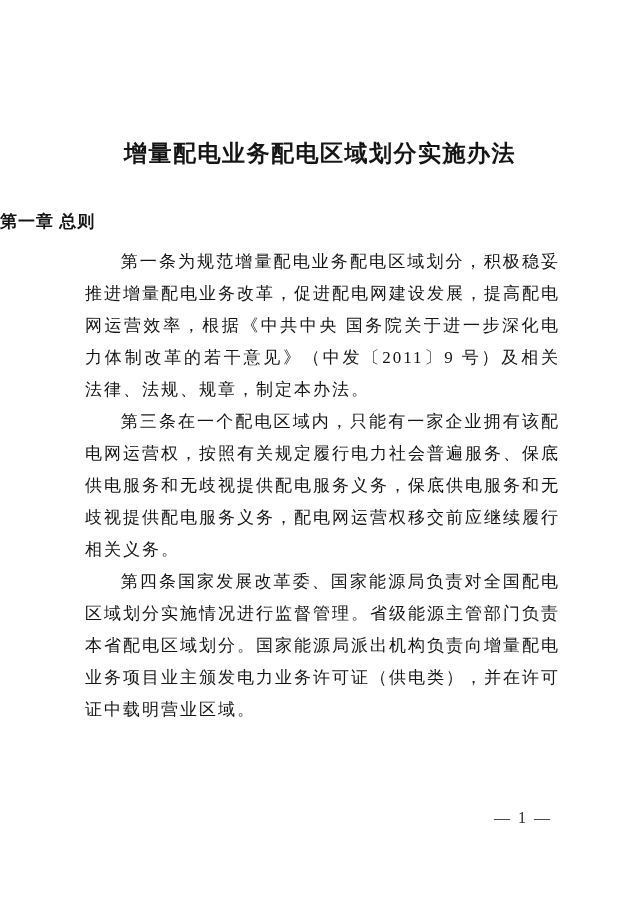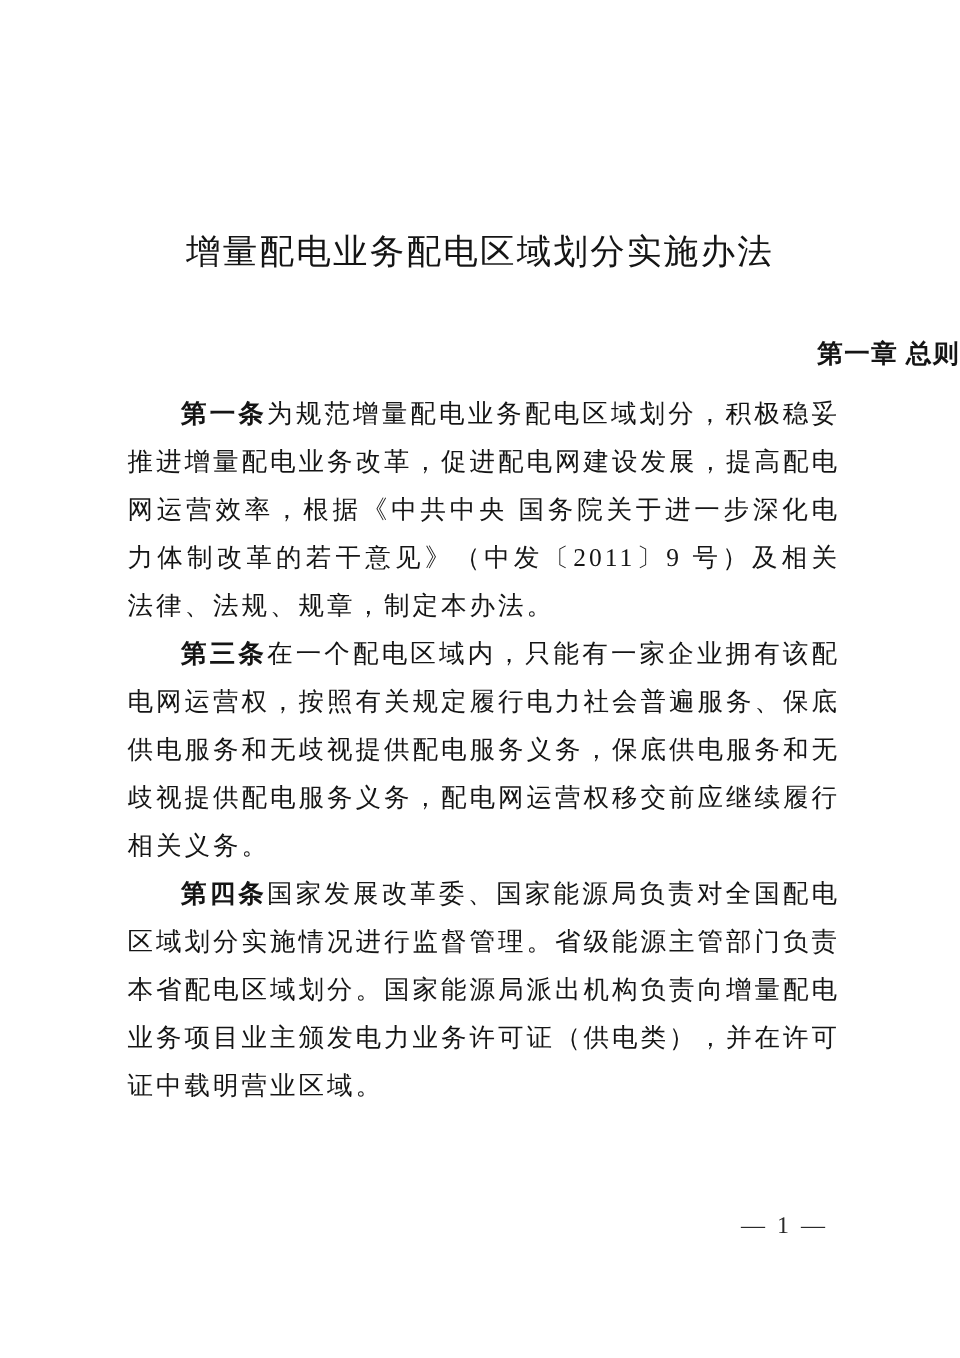--- a/index.html
+++ b/index.html
@@ -12,51 +12,51 @@
     width: 640px;
     height: 905px;
     margin: 0 auto;
     background: #ffffff;
     color: #151515;
     font-family: "Liberation Serif", "DejaVu Serif", serif;
     overflow: hidden;
     box-sizing: border-box;
   }
   .doc-title {
-    margin: 14px;
+    margin: 0;
     padding-top: 138px;
     text-align: center;
     font-size: 23px;
-    font-weight: normal;
+    font-weight: bold;
     letter-spacing: 1.5px;
     line-height: 32px;
   }
   .chapter-heading {
     margin: 0;
     margin-top: 40px;
-    text-align: right;
+    text-align: left;
     font-size: 17px;
     font-weight: bold;
     letter-spacing: 1px;
     line-height: 24px;
   }
   .doc-body {
     margin: 12px 80px 0 85px;
     font-size: 17px;
     line-height: 32px;
     text-align: justify;
     text-justify: inter-character;
   }
   .para {
     margin: 0;
     text-indent: 2.1em;
     letter-spacing: 2px;
   }
   .article-lead:not(:empty) {
-    font-weight: bold;
+    font-weight: normal;
   }
   .page-number {
     position: absolute;
     right: 88px;
     bottom: 78px;
     font-size: 16px;
     letter-spacing: 2px;
     color: #2a2a2a;
   }
 </style>

